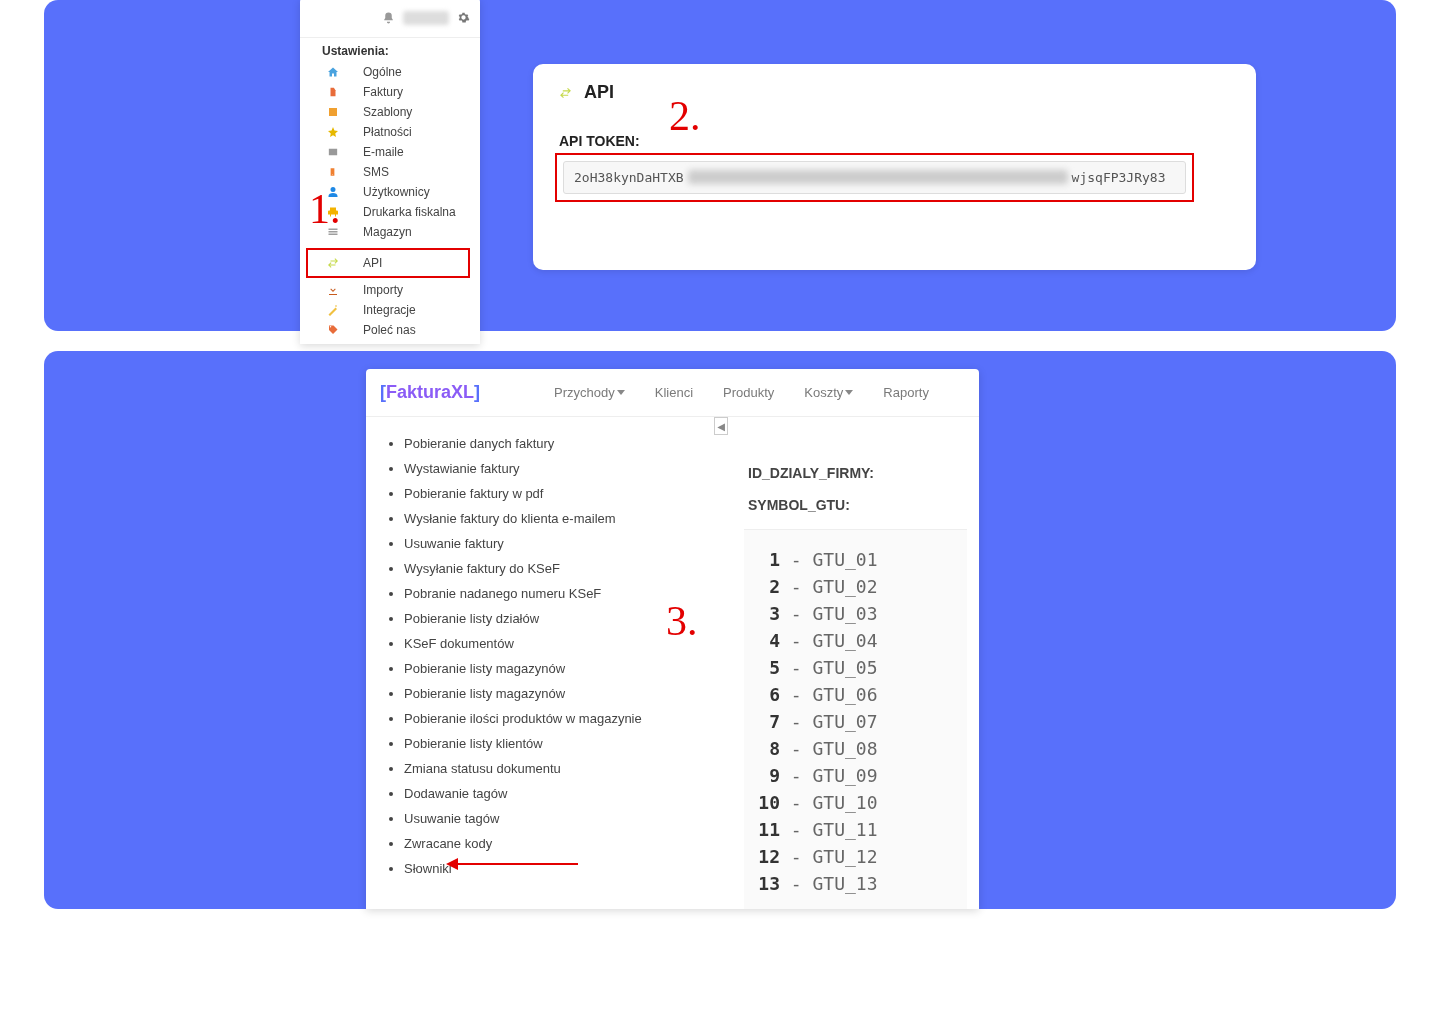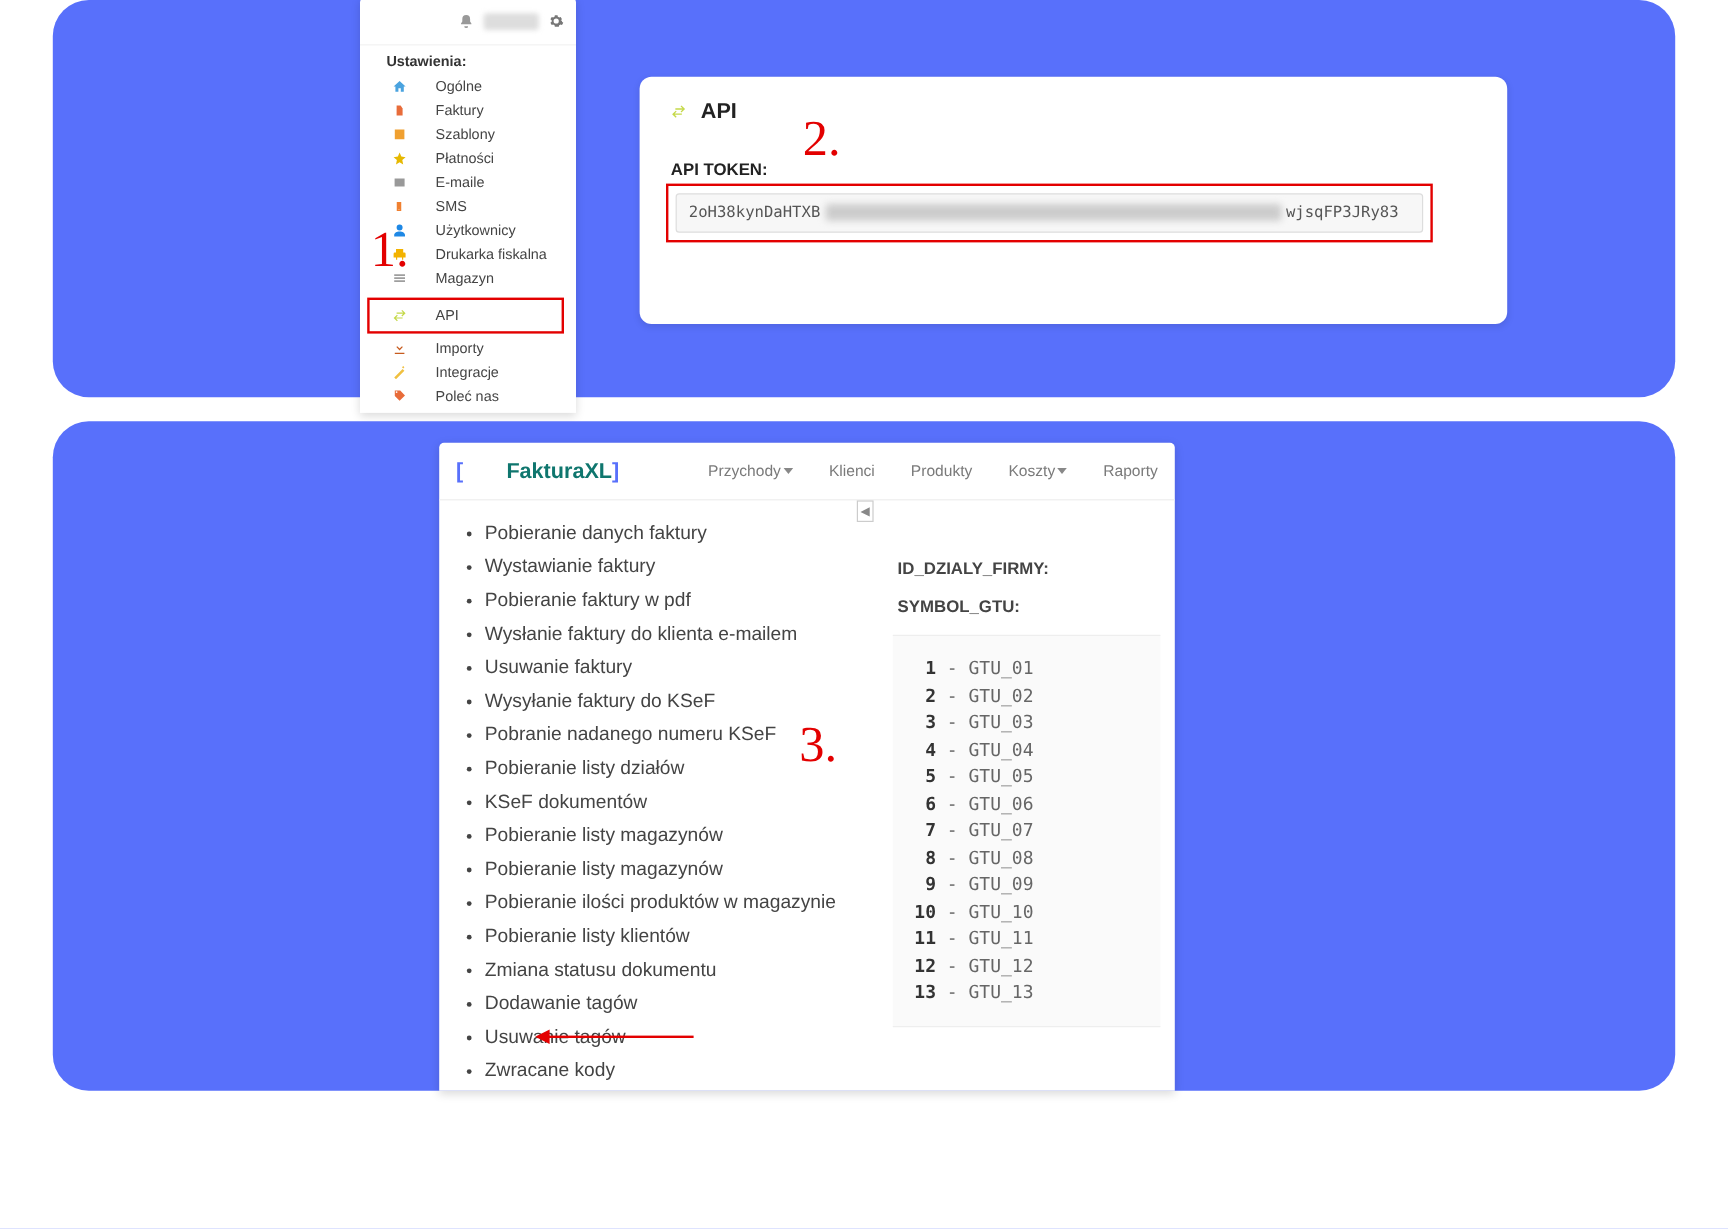--- a/index.html
+++ b/index.html
@@ -3,21 +3,21 @@
 <meta charset="utf-8">
 <style>
   * { box-sizing: border-box; margin: 0; padding: 0; }
   body {
     font-family: -apple-system, BlinkMacSystemFont, "Segoe UI", Arial, sans-serif;
     background: #ffffff;
     width: 1440px;
   }
   .block-blue {
     background: #5870fb;
-    border-radius: 30px;
+    border-radius: 14px;
     margin: 0 44px 20px 44px;
     position: relative;
   }
   .block1 { height: 331px; }
   .block2 { height: 558px; }
 
   
   .settings-dropdown {
     position: absolute;
     left: 256px;
@@ -111,36 +111,36 @@
     background:#fff;
     border-radius: 4px 4px 0 0;
     box-shadow: 0 2px 8px rgba(0,0,0,.15);
     overflow:hidden;
   }
   .navbar {
     height: 48px; border-bottom:1px solid #eee;
     display:flex; align-items:center; padding: 0 14px; gap: 28px;
   }
   .logo { font-size: 18px; font-weight: 700; color:#5870fb; }
-  .logo .br { font-weight:700; color:#0f766e;margin-left:36px; }
+  .logo .br { font-weight:700; color:#8b5cf6; }
   .nav-link { font-size:13px; color:#7a7a7a; display:flex; align-items:center; gap:2px; }
   .caret {
     display:inline-block; width:0; height:0;
     border-left:4px solid transparent; border-right:4px solid transparent;
     border-top:5px solid #888;
   }
   .app-body { display:flex; height: calc(100% - 48px); }
   .left-pane { width: 360px; padding: 14px 4px 0 18px; border-right: none; position:relative; }
   .collapse-tab {
     position:absolute; right:-2px; top:0;
     width:14px; height:18px; border:1px solid #ccc; background:#fff;
     display:flex; align-items:center; justify-content:center; font-size:10px; color:#888;
   }
   .doc-list { list-style: disc; padding-left: 20px; }
-  .doc-list li { font-size: 16px; color:#444; padding: 5px 0; }
+  .doc-list li { font-size: 13px; color:#444; padding: 5px 0; }
   .arrow-right {
     position:absolute; left: 82px; bottom: 44px;
     width: 130px; height: 2px; background:#e30000;
   }
   .arrow-right::before {
     content:""; position:absolute; left:-2px; top:-5px;
     border-top:6px solid transparent; border-bottom:6px solid transparent;
     border-right:12px solid #e30000;
   }
   .right-pane { flex:1; padding: 48px 12px 0 22px; position:relative; }
@@ -155,21 +155,21 @@
     display:flex; align-items:center; gap:8px;
     margin-left:-4px;
   }
   .value-hl {
     border:2px solid #e30000; padding:2px 6px; font-weight:700; color:#333;
   }
   .gtu-box {
     background:#fafafa; border:1px solid #eee; border-left:none; border-right:none;
     padding: 16px 14px;
     font-family: ui-monospace, Menlo, Consolas, monospace;
-    font-size: 15px; color:#666; line-height:1.5;
+    font-size: 18px; color:#666; line-height:1.5;
     margin-left:-4px;
   }
   .gtu-row b { color:#333; display:inline-block; width:22px; text-align:right; }
 
   
   .ic-bell { color:#999; }
   .ic-gear { color:#777; }
 </style>
 </head>
 <body>

